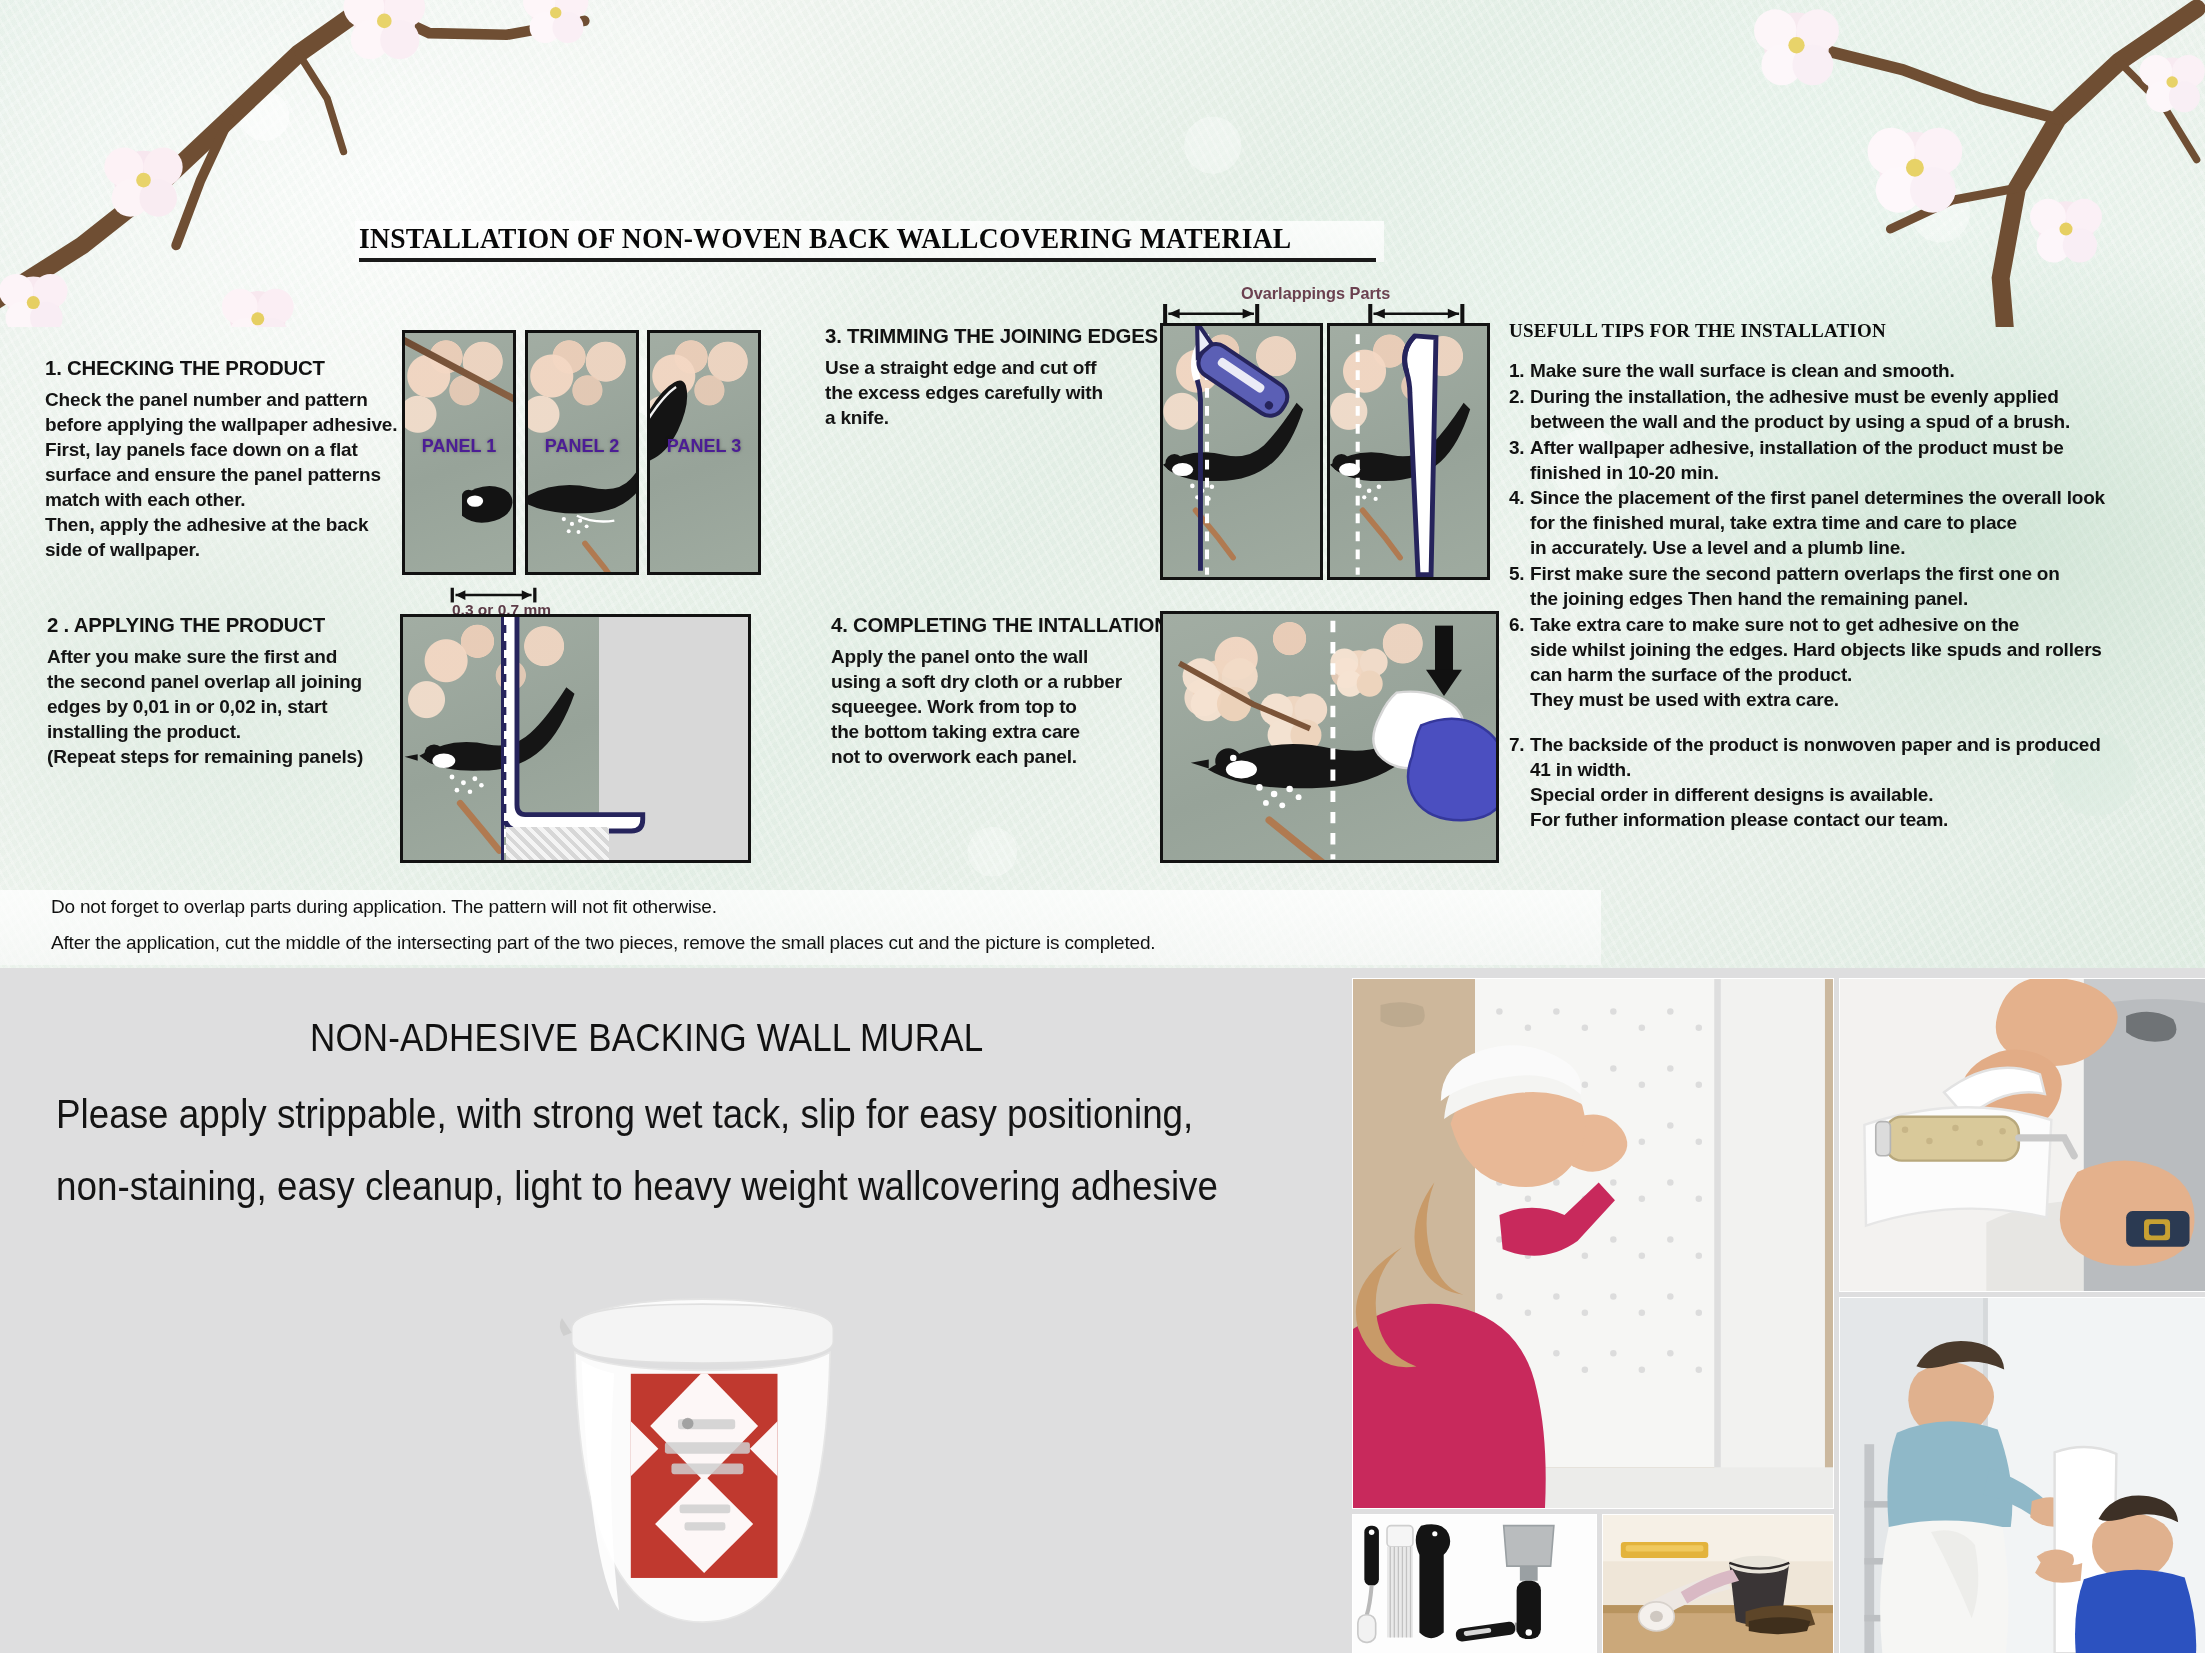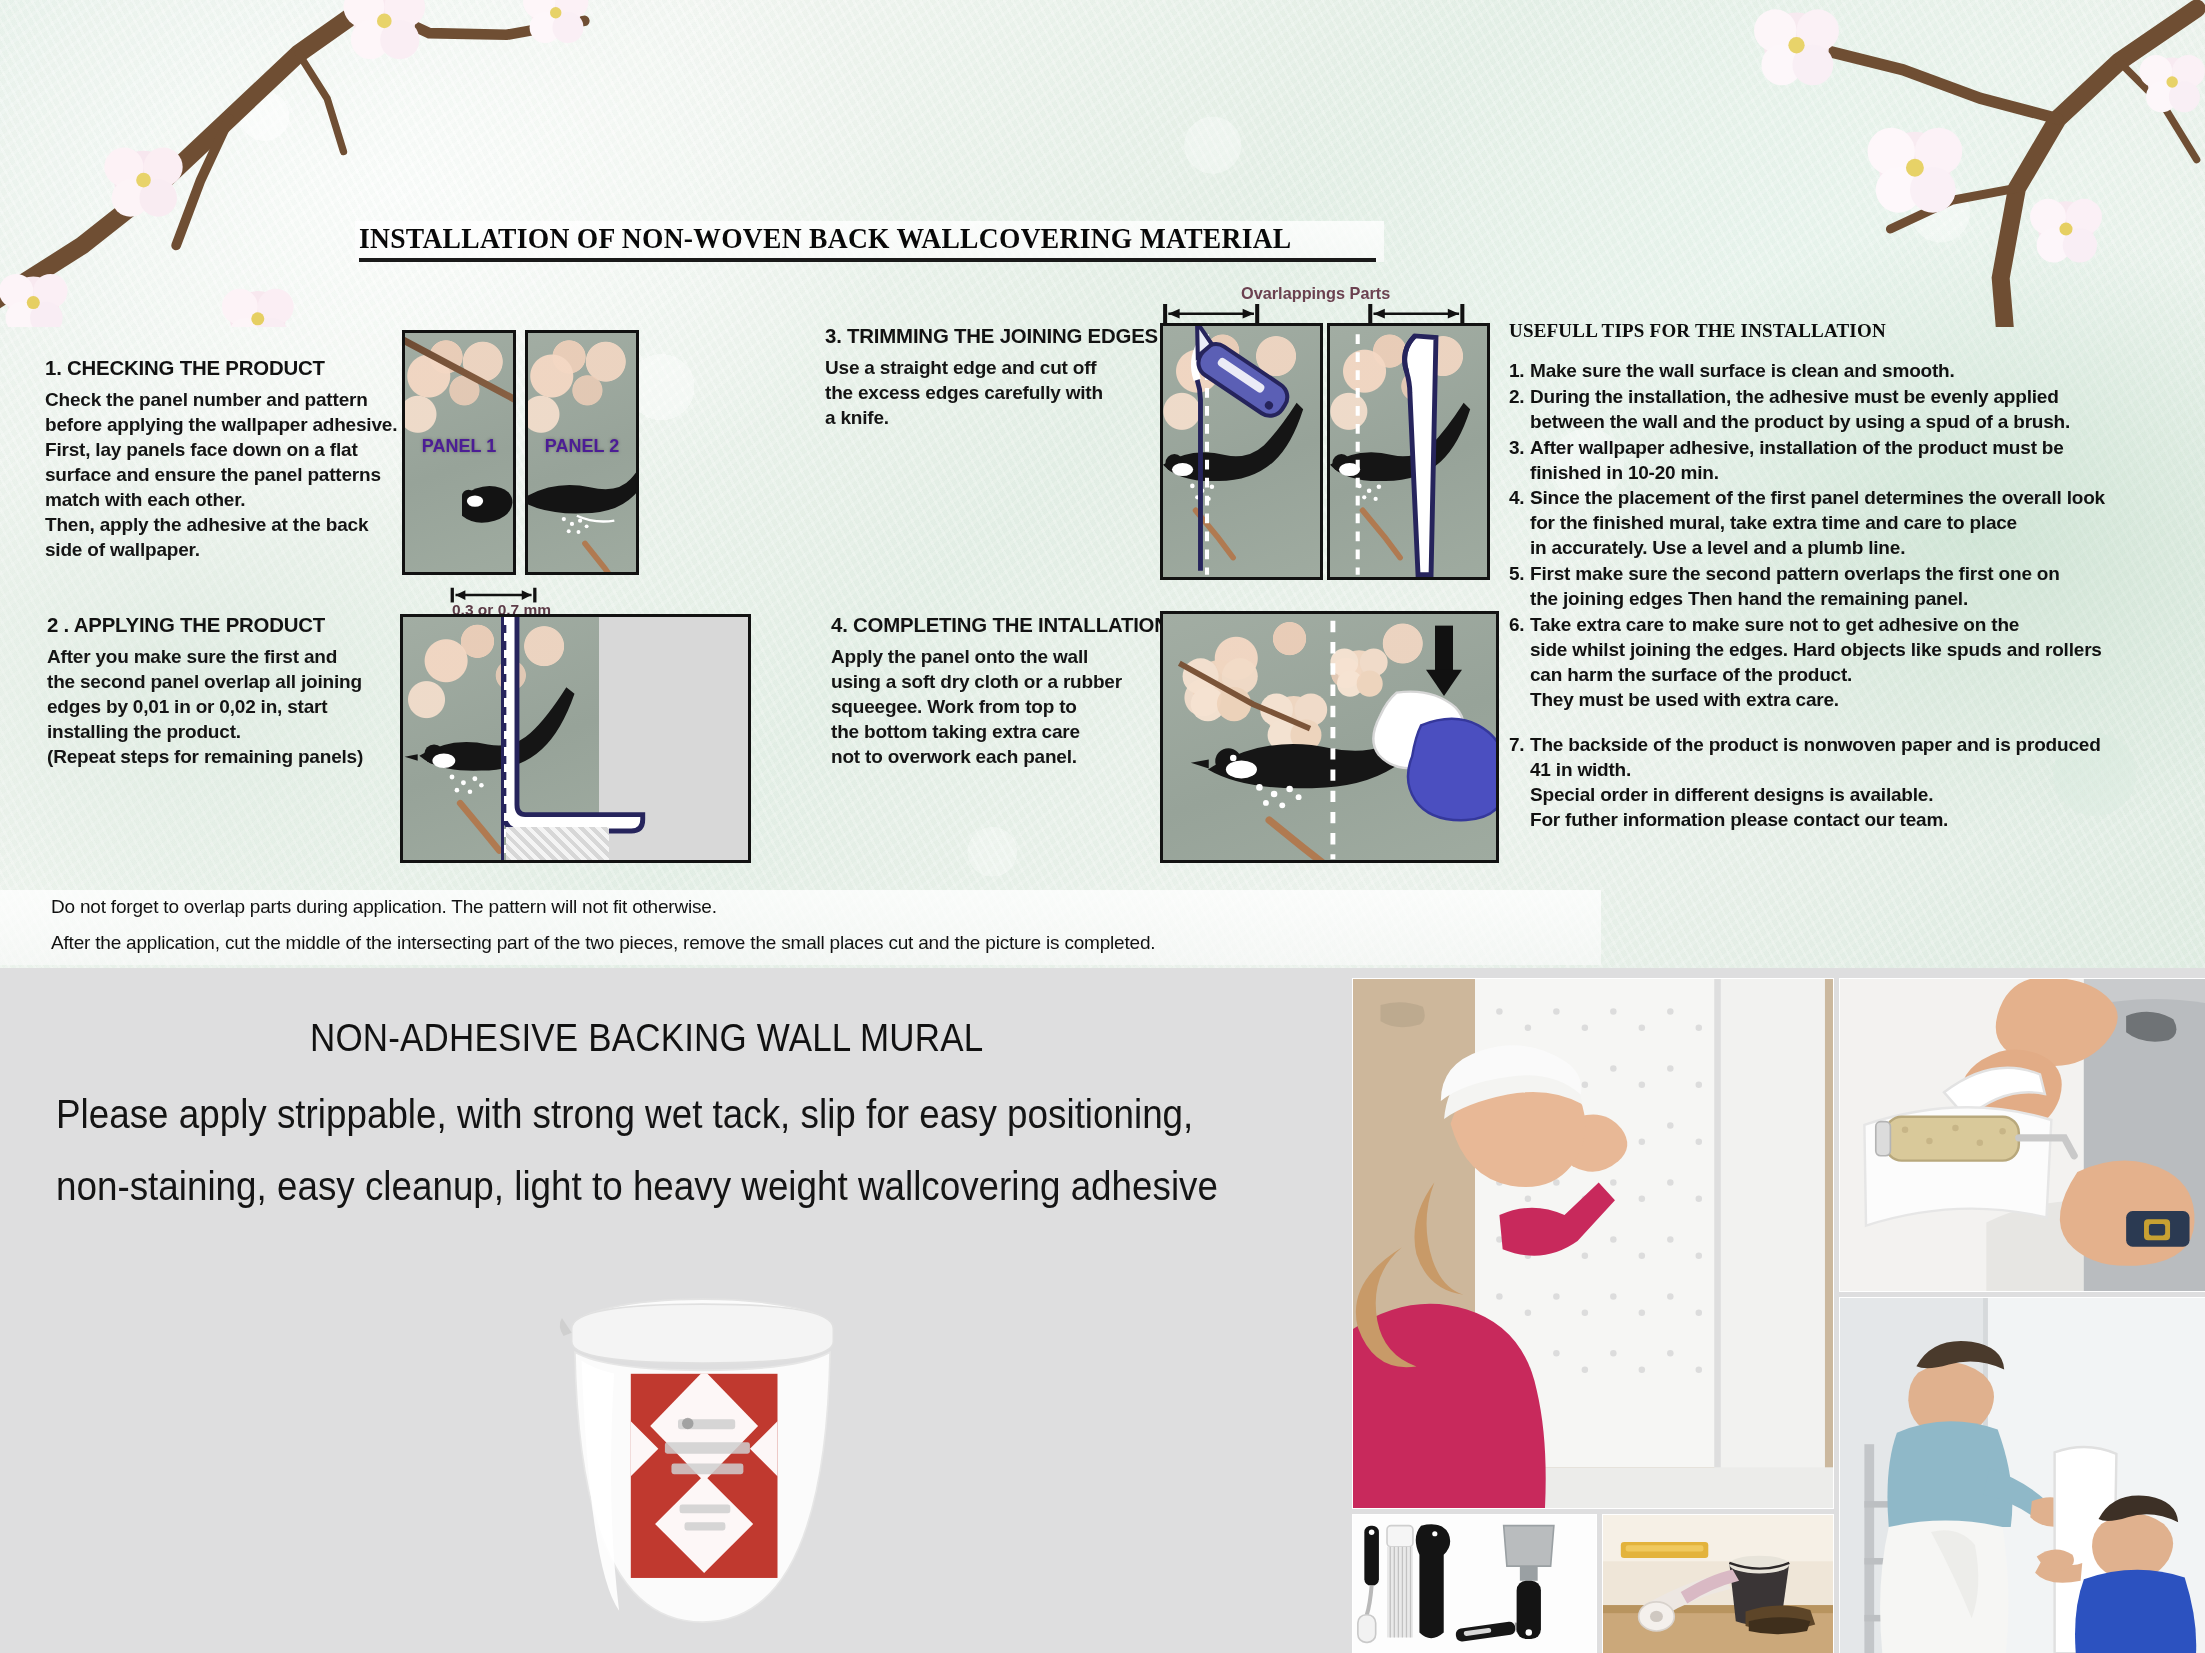--- a/index.html
+++ b/index.html
@@ -455,20 +455,28 @@
           <circle cx="44" cy="228" r="2.6"></circle>
             <circle cx="54" cy="234" r="2.6"></circle>
             <circle cx="64" cy="230" r="2.6"></circle>
           <circle cx="50" cy="243" r="2.4"></circle>
             <circle cx="62" cy="244" r="2.4"></circle>
             <circle cx="72" cy="237" r="2.4"></circle>
         </g>
         <path d="M70 258 l24 30 l14 20" stroke="#b07a51" stroke-width="7" fill="none" stroke-linecap="round"></path>
       </svg>
       <div class="panel-label">PANEL 2</div>
+    </div>
+    <div class="panel-slice" id="panel-slice-3">
+      <div class="mural-art"></div>
+      <svg width="114" height="245" style="position:absolute;inset:0;" viewBox="0 0 140 300">
+        <path d="M-14 120 q22 -48 44 -60 q10 -6 14 4 q6 22 -10 56 q-16 32 -40 38 z" fill="#141414"></path>
+        <path d="M-10 118 q24 -40 42 -52" stroke="#f3f3f3" stroke-width="3" fill="none"></path>
+      </svg>
+      <div class="panel-label">PANEL 3</div>
     </div>
   </div>
 
   <svg id="panel-measure" viewBox="0 0 115 34">
     <line x1="4" y1="2" x2="4" y2="20" stroke="#111" stroke-width="4"></line>
     <line x1="105" y1="2" x2="105" y2="20" stroke="#111" stroke-width="4"></line>
     <line x1="8" y1="11" x2="101" y2="11" stroke="#111" stroke-width="3"></line>
     <path d="M8 11 l12 -6 v12 z" fill="#111"></path>
     <path d="M101 11 l-12 -6 v12 z" fill="#111"></path>
   </svg>

